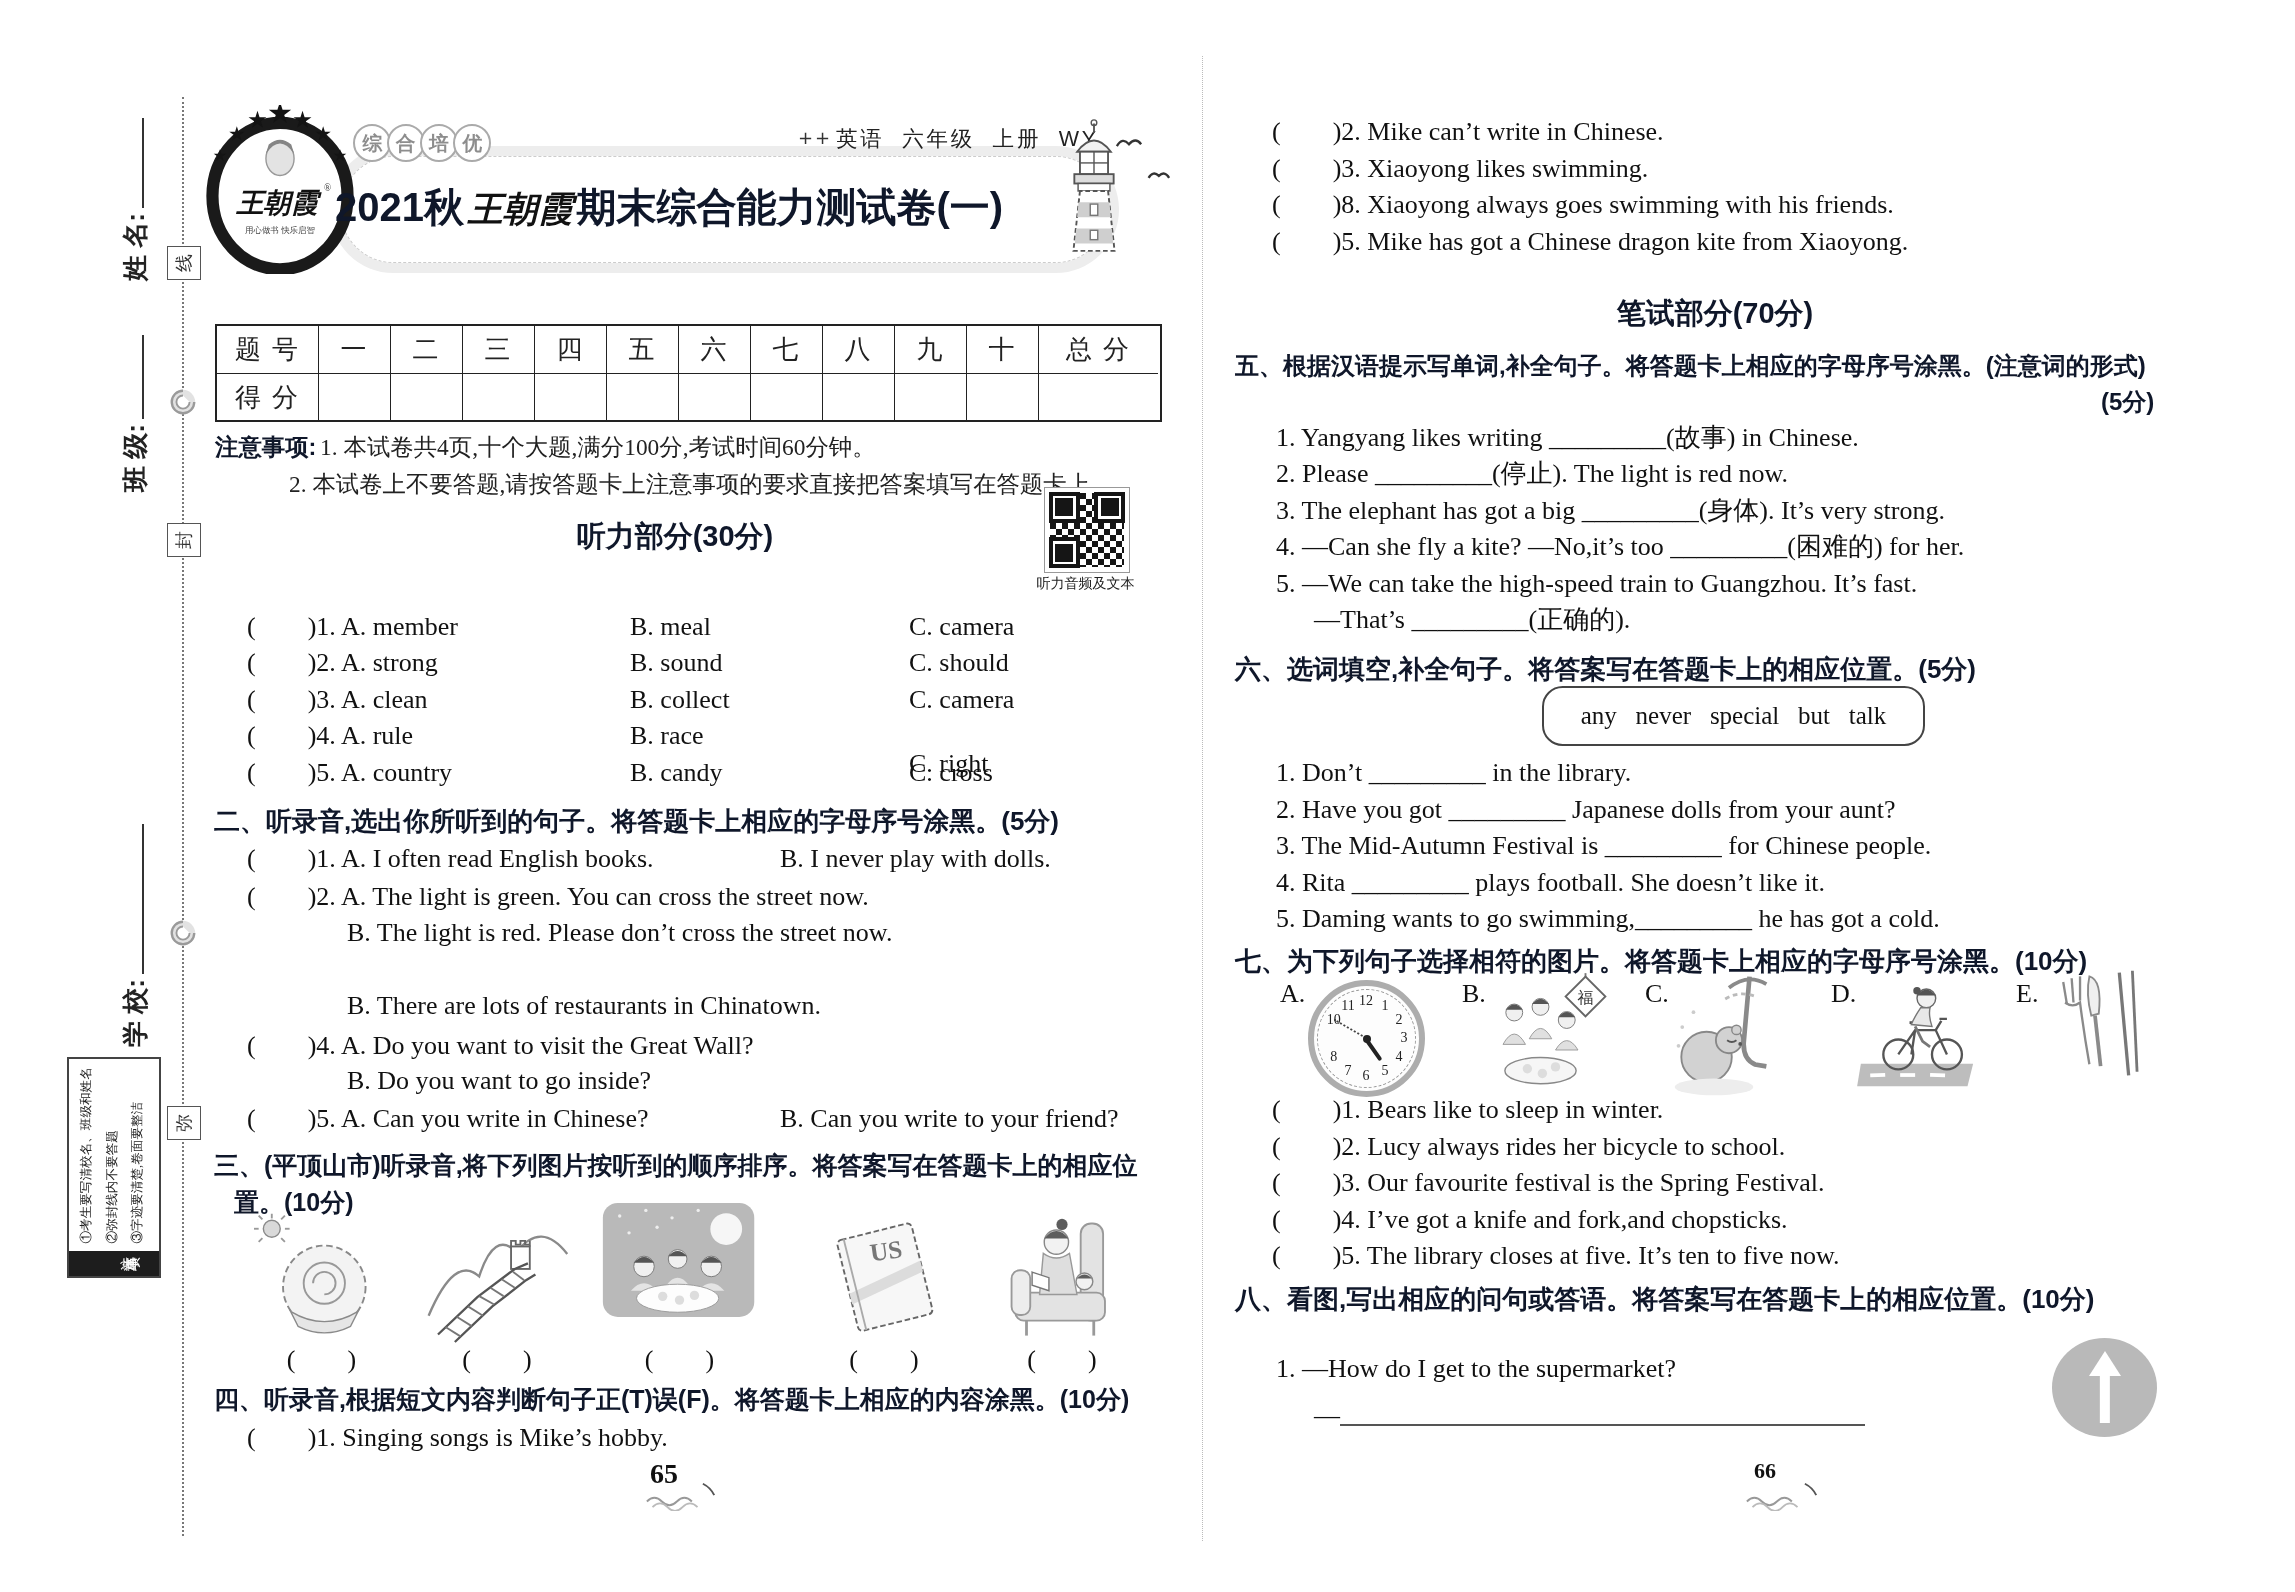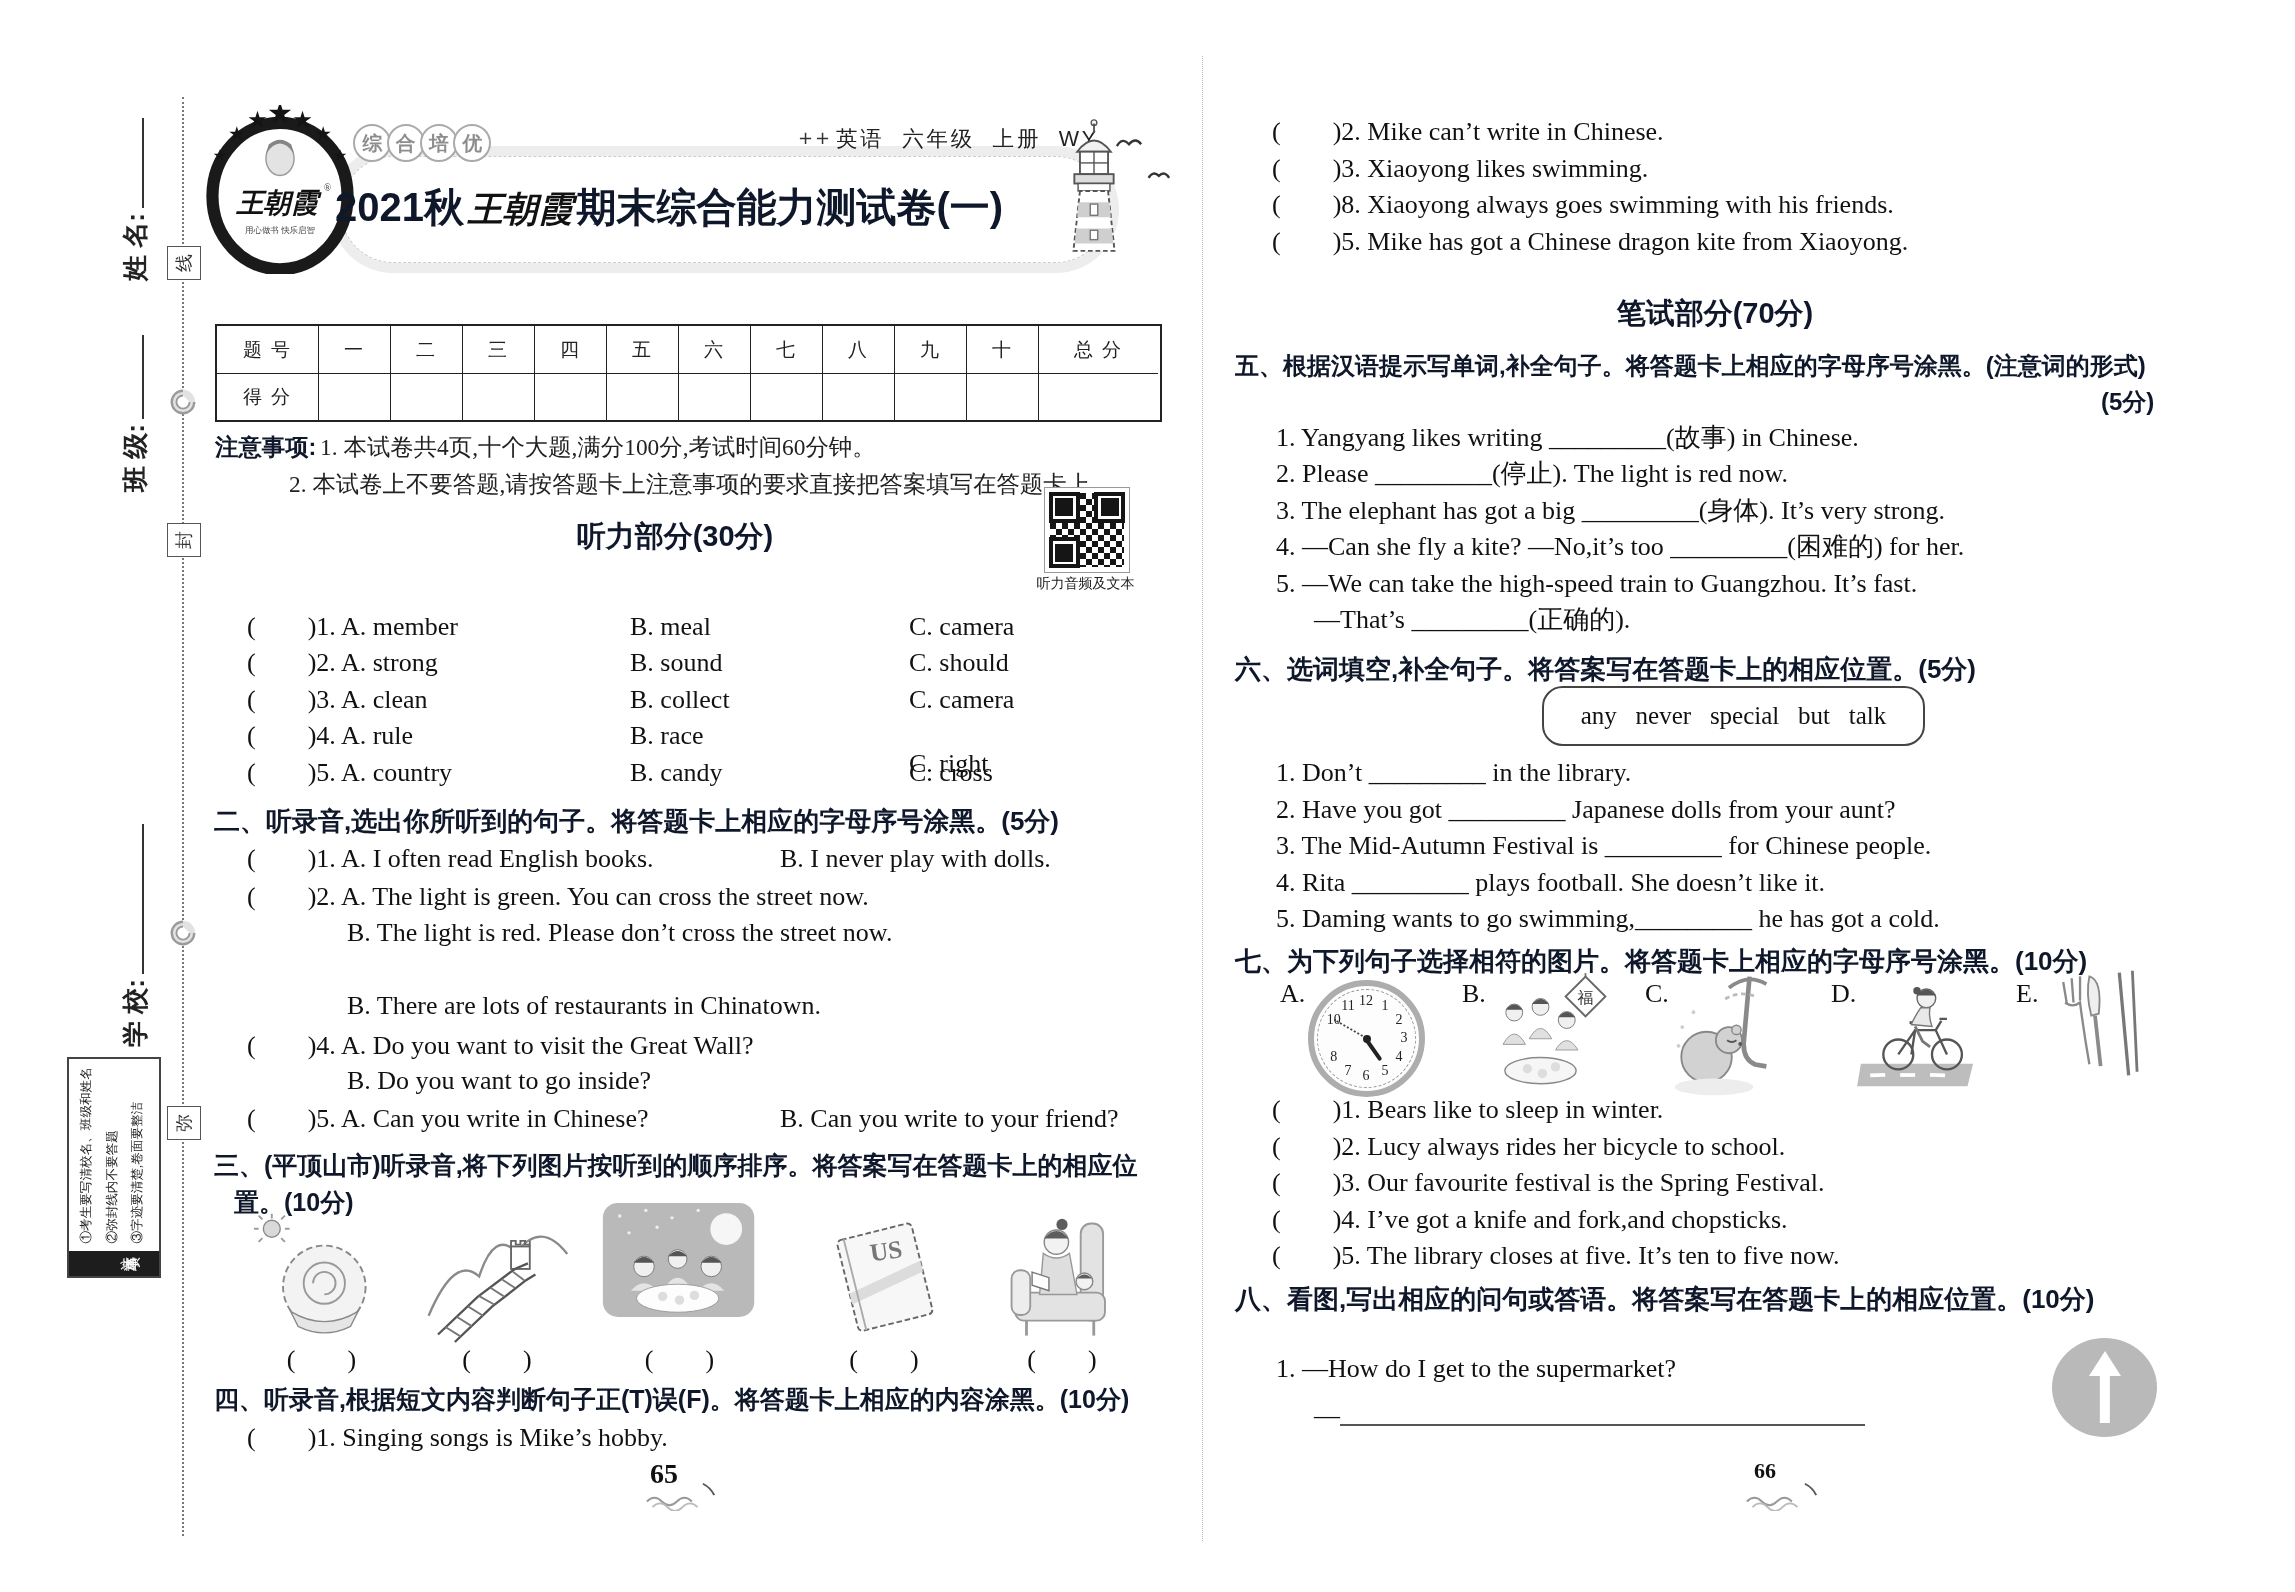--- a/index.html
+++ b/index.html
@@ -29,21 +29,21 @@
   .banner{background:#ededed;border-radius:66px}
   .banner-in{position:absolute;inset:10.3px;background:#fff;border:1.9px dashed #cccccc;border-radius:56px}
   .badge{display:flex}
   .bcirc{width:34px;height:34px;border-radius:50%;border:2.8px solid #aaa;background:#fff;color:#8d8d8d;
          font-family:"Liberation Sans",sans-serif;font-weight:bold;font-size:19.7px;
          display:flex;align-items:center;justify-content:center;margin-left:-4.7px}
   
   .stable{display:grid;grid-template-columns:101px repeat(10,72px) 120px;grid-template-rows:47px 47px;
           border:2.3px solid #222;background:#fff}
   .sc{border-left:1.9px solid #222;border-top:1.9px solid #222;display:flex;align-items:center;justify-content:center;
-      font-family:"Liberation Sans",sans-serif;font-weight:500;font-size:19px;letter-spacing:1.9px;color:#222}
+      font-family:"Liberation Sans",sans-serif;font-weight:500;font-size:26px;letter-spacing:1.9px;color:#222}
   .sc.nl{border-left:none}.sc.nt{border-top:none}
   
   .qr{width:84px;height:84px;background:#fff;border:0.9px solid #999}
   .qr-bg{position:absolute;inset:4.7px;background:repeating-conic-gradient(#151515 0% 25%,#ffffff 0% 50%);background-size:12px 12px}
   .qr-f{position:absolute;width:23.4px;height:23.4px;border:4.7px solid #151515;background:#fff}
   .qr-f::after{content:"";position:absolute;inset:2.8px;background:#151515}
   
   .clock{width:105px;height:105px;border:6.6px solid #adadad;border-radius:50%;background:#fdfdfd}
   .clock::before{content:"";position:absolute;inset:2.8px;border:1.9px dashed #999;border-radius:50%}
   .cnum{position:absolute;font-family:"Liberation Serif",serif;font-size:14px;color:#222;transform:translate(-50%,-50%)}

